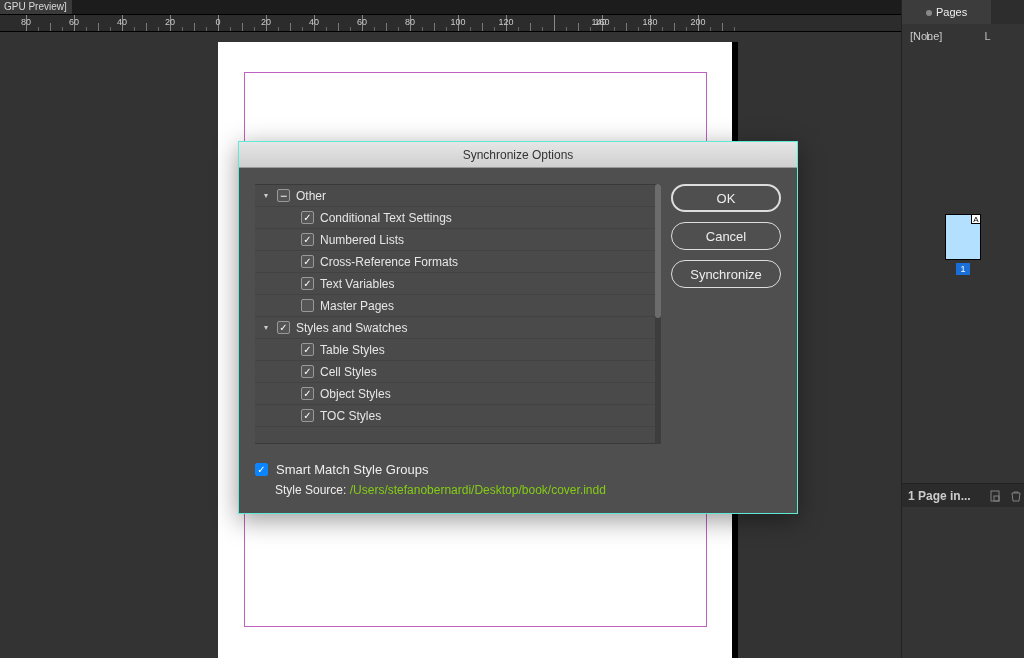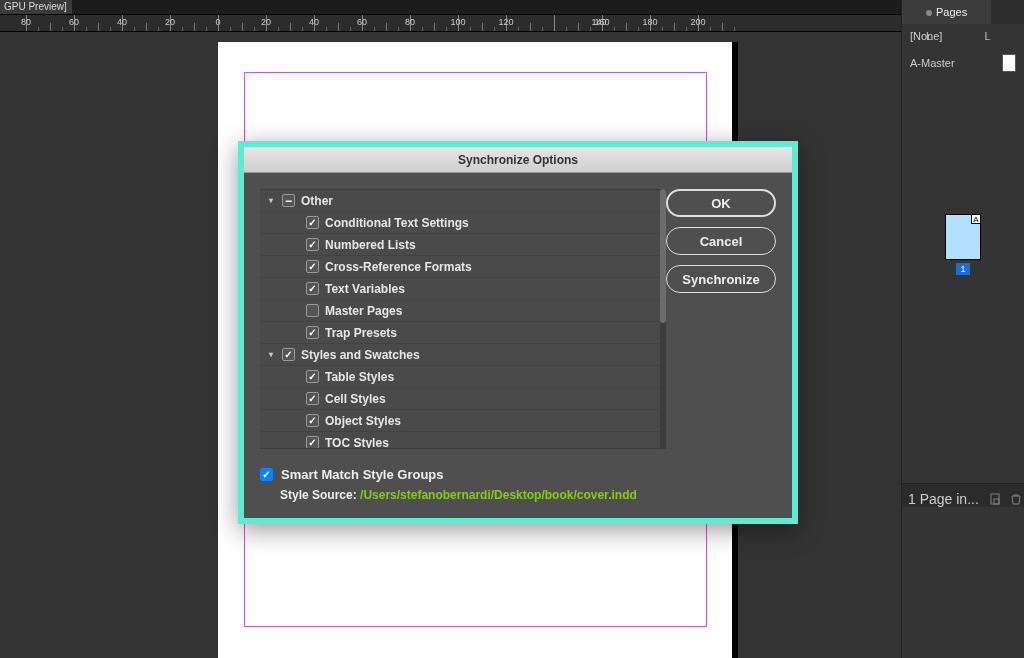--- a/index.html
+++ b/index.html
@@ -30,26 +30,26 @@
   .rpanel-tabs .dot { display:inline-block; width:6px; height:6px; border-radius:3px; background:#888; margin-right:4px; vertical-align:middle; }
   .rpanel-body { position:absolute; left:0; top:24px; width:100%; color:#ccc; font-size:11px; }
   .rpanel-row { padding:6px 8px; display:flex; align-items:center; gap:6px; }
   .master-thumb { width:14px; height:18px; background:#fff; border:1px solid #555; margin-left:auto; }
 
   .page-thumbs { position:absolute; left:0; top:190px; width:100%; text-align:center; }
   .page-thumb { display:inline-block; width:36px; height:46px; background:#b3e0ff; border:1px solid #000; position:relative; }
   .page-thumb .corner { position:absolute; right:-1px; top:-1px; width:10px; height:10px; background:#fff; color:#000; font-size:8px; line-height:10px; text-align:center; border:1px solid #000; }
   .page-thumb .num { position:absolute; left:50%; transform:translateX(-50%); bottom:-16px; width:14px; height:12px; background:#1a6ed8; color:#fff; font-size:9px; line-height:12px; text-align:center; }
 
-  .rpanel-foot { position:absolute; left:0; bottom:151px; height:24px; width:100%; background:#2b2b2b; border-top:1px solid #222; color:#ccc; font-size:14px; display:flex; align-items:flex-end; }
+  .rpanel-foot { position:absolute; left:0; bottom:151px; height:24px; width:100%; background:#2b2b2b; border-top:1px solid #222; color:#ccc; font-size:12px; display:flex; align-items:center;font-weight:bold; }
   .rpanel-foot span.txt { padding-left:6px; }
   .foot-icon { width:16px; height:16px; margin-left:4px; opacity:.6; display:inline-flex; align-items:center; justify-content:center; }
 
   
-  .dialog { position:absolute; left:238px; top:141px; width:560px; background:#4f4f4f; border:6px solid #5eead4; box-shadow:0 6px 24px rgba(0,0,0,.4);font-weight:bold; }
+  .dialog { position:absolute; left:238px; top:141px; width:560px; background:#4f4f4f; border:1px solid #5eead4; box-shadow:0 6px 24px rgba(0,0,0,.4); }
   .dlg-title { height:26px; background:linear-gradient(#e6e6e6,#cfcfcf); border-bottom:1px solid #999; text-align:center; line-height:26px; font-size:12px; color:#333; }
   .dlg-body { padding:16px; position:relative; }
   .tree-wrap { position:relative; width:400px; }
   .tree { width:400px; height:260px; overflow:hidden; background:#4a4a4a; border-top:1px solid #3a3a3a; border-bottom:1px solid #3a3a3a; }
   .tree-sb { position:absolute; right:-6px; top:0; width:6px; height:260px; background:#3d3d3d; }
   .tree-sb .thumb { position:absolute; left:0; top:0; width:6px; height:134px; background:#6c6c6c; border-radius:3px; }
   .tree-row { height:22px; display:flex; align-items:center; gap:6px; padding:0 6px; color:#e6e6e6; font-size:12px; border-bottom:1px solid rgba(0,0,0,.1); }
   .tree-row.child { padding-left:46px; }
   .tree-row .disc { width:10px; text-align:center; color:#ccc; font-size:8px; }
   .chk { width:13px; height:13px; border:1px solid #999; border-radius:2px; display:inline-flex; align-items:center; justify-content:center; color:#fff; font-size:10px; background:#555; flex:0 0 13px; }
@@ -159,24 +159,20 @@
 <div class="rpanel">
   <div class="rpanel-tabs">
     <span class="tab active"><span class="dot"></span><span>Pages</span></span>
     <span class="tab">L</span>
     <span class="tab">L</span>
   </div>
   <div class="rpanel-body">
     <div class="rpanel-row">
       <span>[None]</span>
     </div>
-    <div class="rpanel-row">
-      <span>A-Master</span>
-      <span class="master-thumb"></span>
-    </div>
     <div class="page-thumbs">
       <div class="page-thumb">
         <span class="corner">A</span>
         <span class="num">1</span>
       </div>
     </div>
   </div>
   <div class="rpanel-foot">
     <span class="txt">1 Page in...</span>
     <span style="flex:1"></span>
@@ -217,24 +213,20 @@
             <span>Cross-Reference Formats</span>
           </div>
           <div class="tree-row child">
             <span class="chk on"></span>
             <span>Text Variables</span>
           </div>
           <div class="tree-row child">
             <span class="chk "></span>
             <span>Master Pages</span>
           </div>
-          <div class="tree-row child">
-            <span class="chk on"></span>
-            <span>Trap Presets</span>
-          </div>
           <div class="tree-row">
             <span class="disc">▾</span>
             <span class="chk on"></span>
             <span>Styles and Swatches</span>
           </div>
           <div class="tree-row child">
             <span class="chk on"></span>
             <span>Table Styles</span>
           </div>
           <div class="tree-row child">

